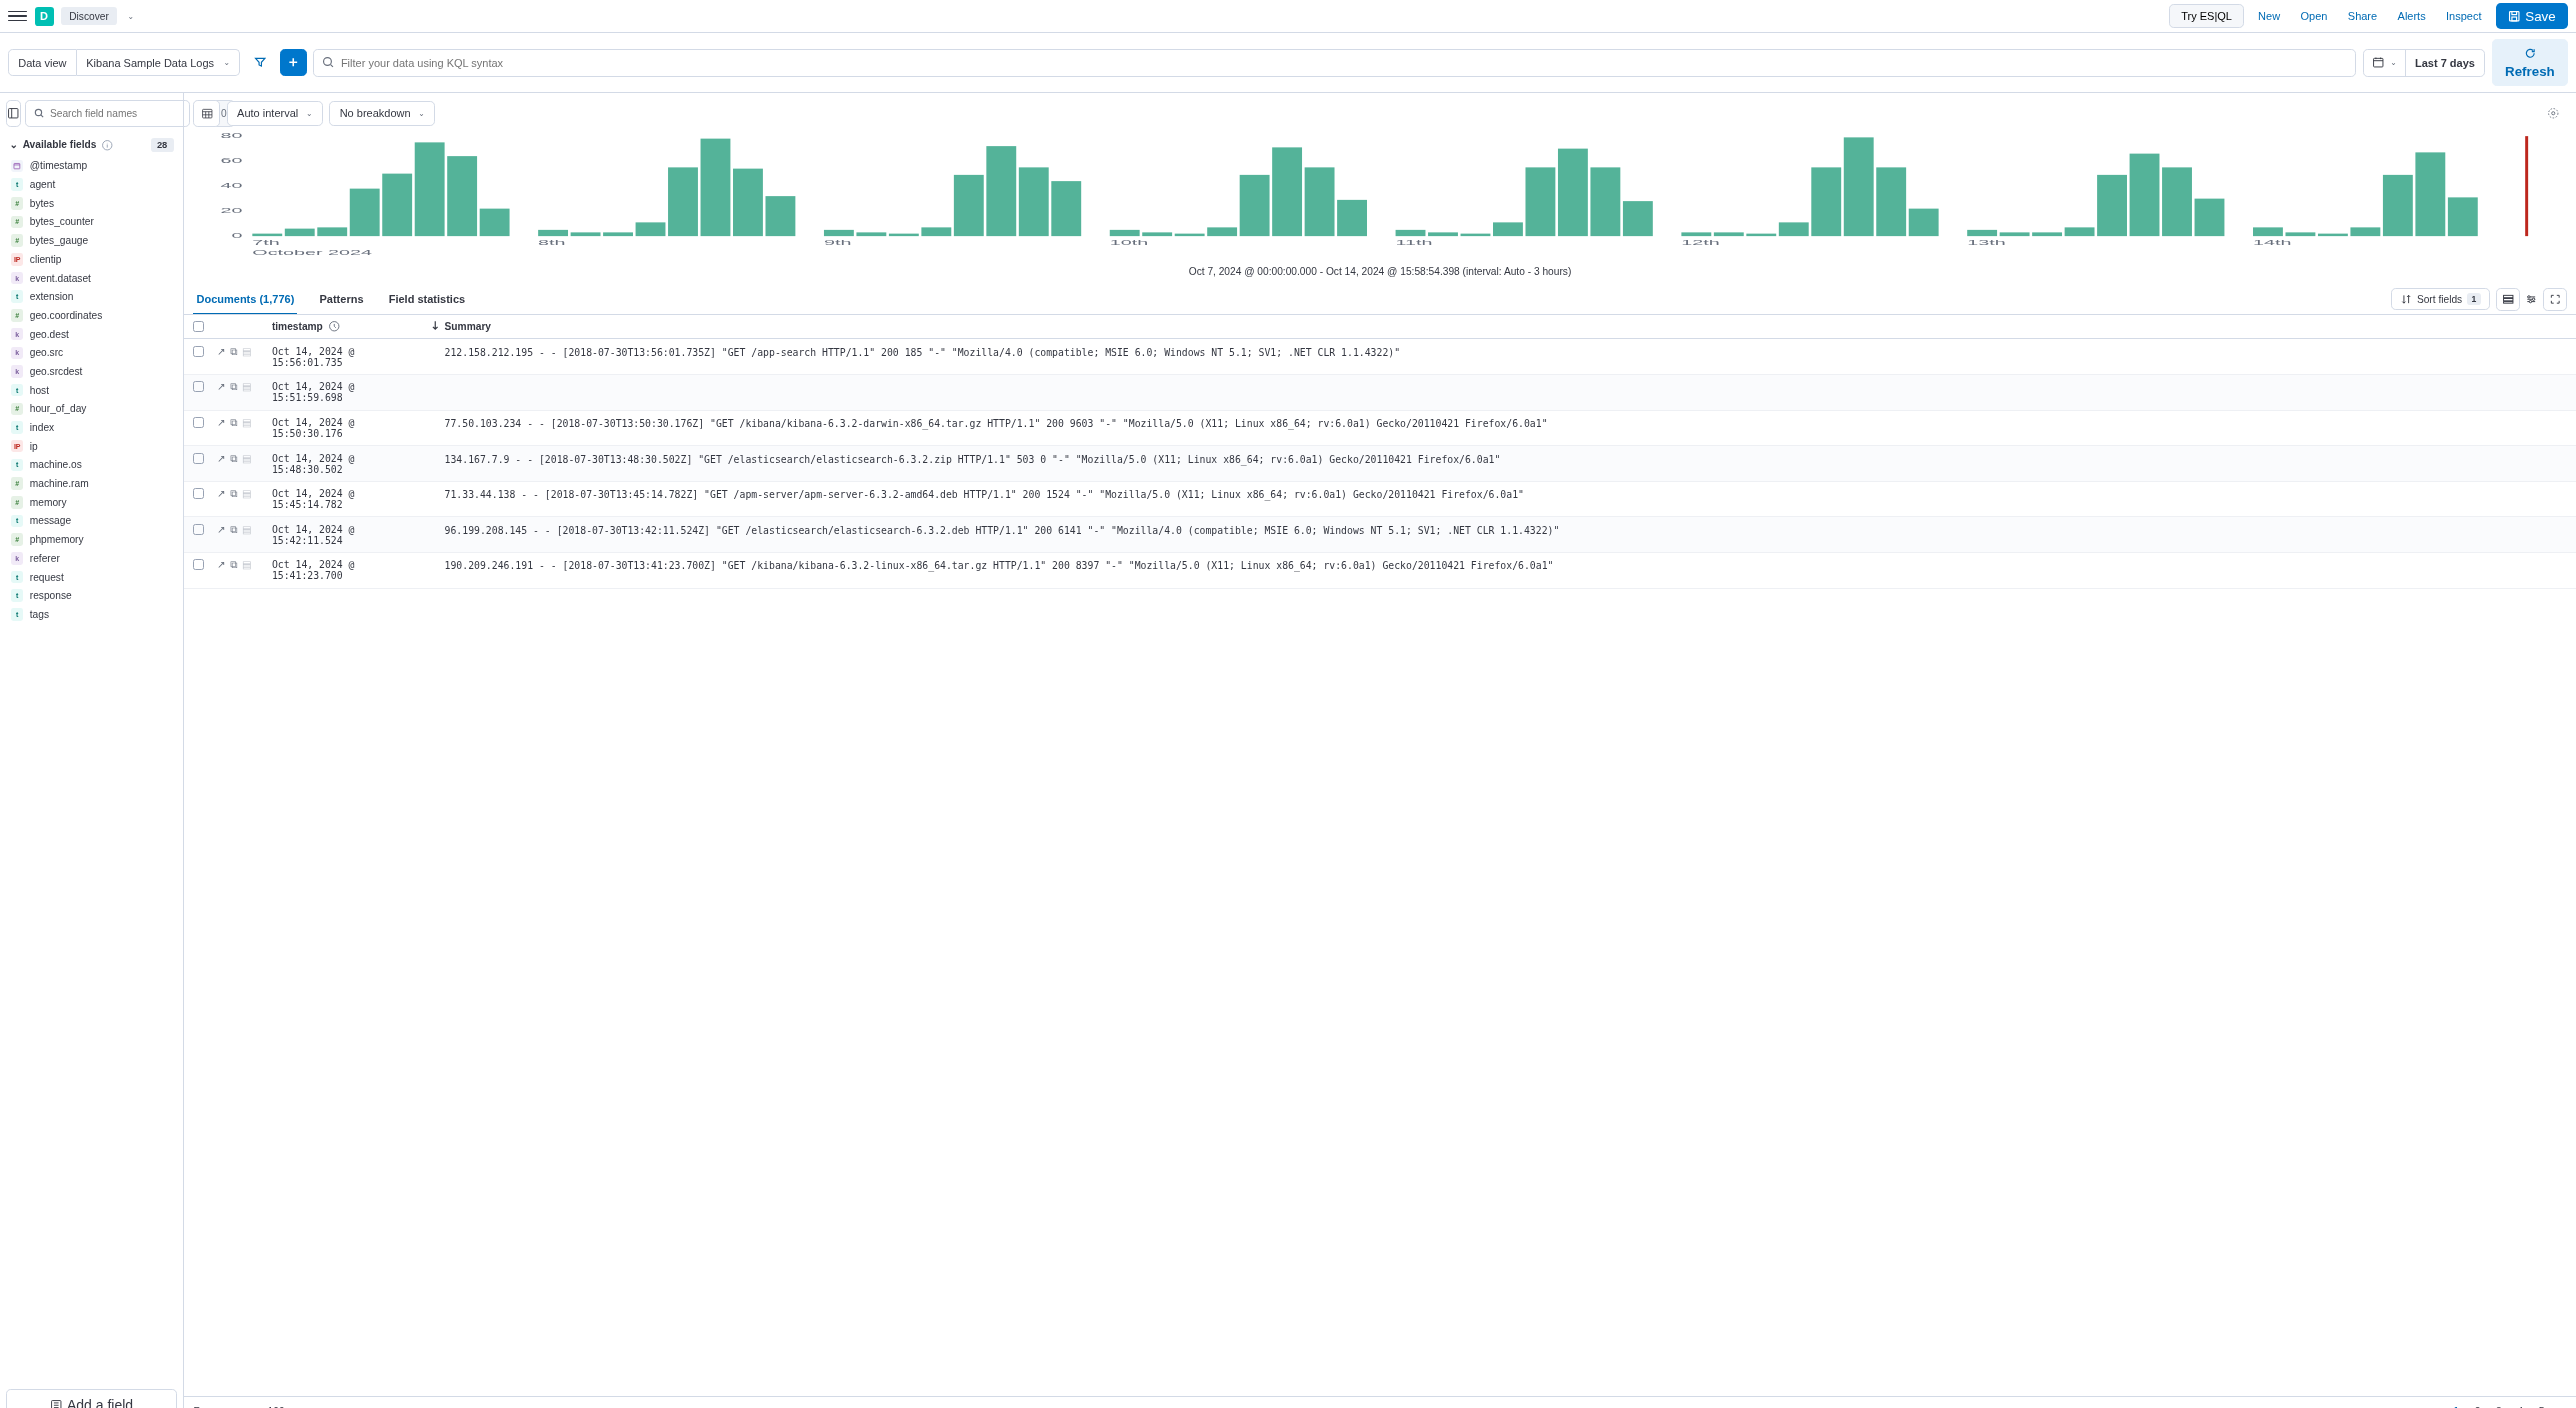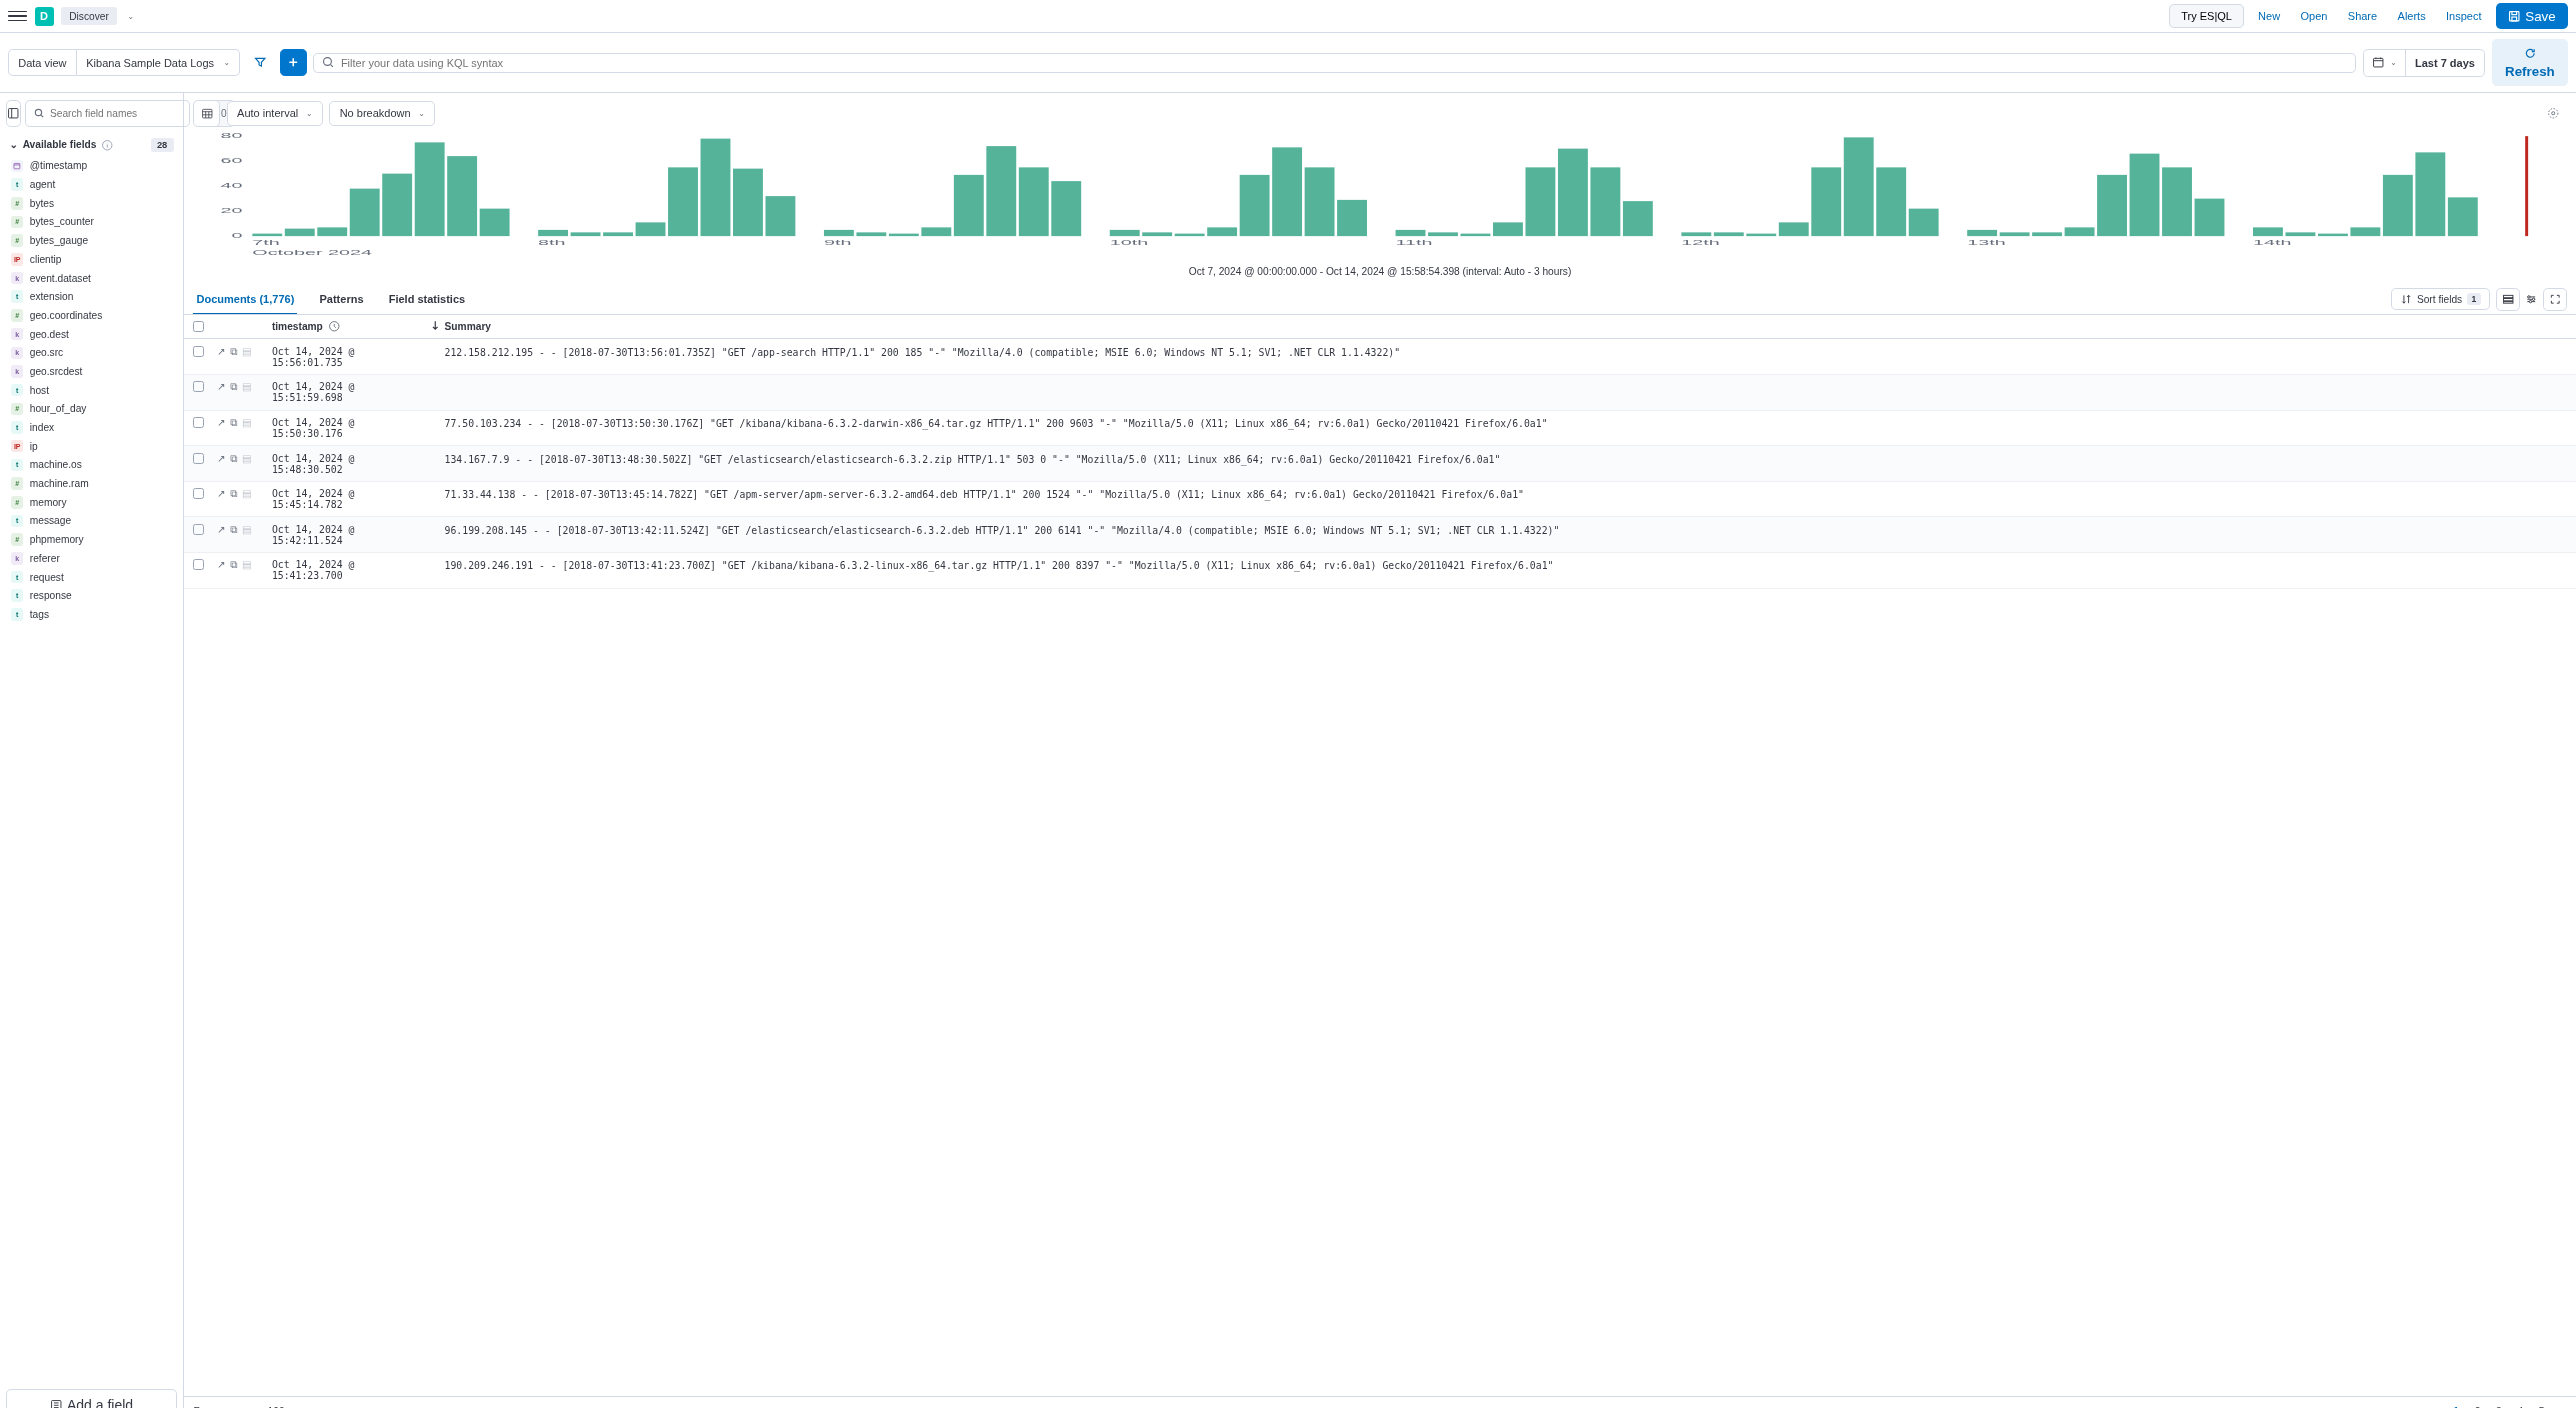--- a/index.html
+++ b/index.html
@@ -13,21 +13,21 @@
 .topbar-spacer { flex: 1; }
 .toplink { color: #006bb4; font-size: 11px; cursor: pointer; padding: 0 6.3px; }
 .try-esql { background: #f5f7fa; border: 0.8px solid #d3dae6; border-radius: 4.7px; padding: 4.7px 11px; font-size: 11px; cursor: pointer; }
 .save-btn { background: #0077cc; color: #fff; border: none; border-radius: 4.7px; padding: 5.5px 12.5px; font-weight: 500; display: flex; align-items: center; gap: 4.7px; cursor: pointer; }
 .filterbar { display: flex; align-items: center; gap: 6.3px; padding: 6.3px 7.8px; border-bottom: 0.8px solid #d3dae6; }
 .dv-label { border: 0.8px solid #d3dae6; border-radius: 4.7px 0 0 4.7px; padding: 6.3px 9.4px; background: #fff; font-size: 11px; }
 .dv-select { border: 0.8px solid #d3dae6; border-left: none; border-radius: 0 4.7px 4.7px 0; padding: 6.3px 9.4px; background: #fff; display: flex; align-items: center; gap: 6.3px; cursor: pointer; }
 .icon-btn { width: 27px; height: 27px; border: 0.8px solid #d3dae6; border-radius: 4.7px; display: flex; align-items: center; justify-content: center; cursor: pointer; background: #fff; }
 .icon-btn.blue { background: #0077cc; border-color: #0077cc; color: #fff; }
 .icon-btn.no-border { border: none; }
-.search-box { flex: 1; display: flex; align-items: center; border: 0.8px solid #d3dae6; border-radius: 4.7px; padding: 0 7.8px; height: 20px; gap: 6.3px; }
+.search-box { flex: 1; display: flex; align-items: center; border: 0.8px solid #d3dae6; border-radius: 4.7px; padding: 0 7.8px; height: 28px; gap: 6.3px; }
 .search-box input { border: none; outline: none; flex: 1; font-size: 11px; }
 .date-btn { border: 0.8px solid #d3dae6; border-radius: 4.7px; display: flex; align-items: center; height: 28px; }
 .date-cal { padding: 0 7.8px; border-right: 0.8px solid #d3dae6; height: 100%; display: flex; align-items: center; gap: 3.1px; }
 .date-text { padding: 0 9.4px; font-weight: 600; }
 .refresh-btn { background: #e6f1fa; border: 0.8px solid #e6f1fa; color: #006bb4; border-radius: 4.7px; padding: 6.3px 12.5px; font-weight: 600; display: flex; align-items: center; gap: 4.7px; cursor: pointer; flex-direction: column; }
 .main { display: flex; height: calc(100vh - 33px - 42px); }
 .sidebar { width: 184px; border-right: 0.8px solid #d3dae6; display: flex; flex-direction: column; padding: 6.3px; }
 .sidebar-top { display: flex; gap: 4.7px; margin-bottom: 6.3px; }
 .side-search { flex: 1; border: 0.8px solid #d3dae6; border-radius: 4.7px; padding: 4.7px 6.3px; display: flex; align-items: center; gap: 4.7px; }
 .side-search input { border: none; outline: none; flex: 1; font-size: 10.2px; }

